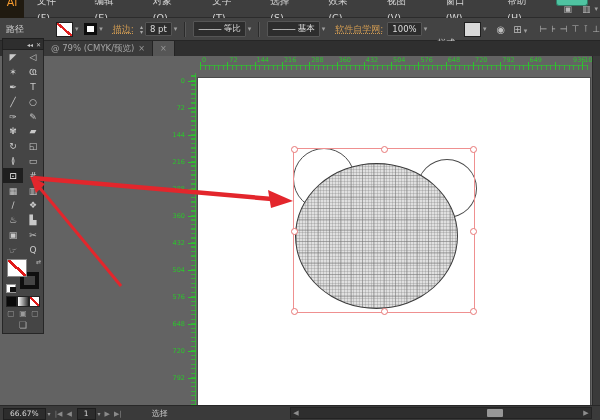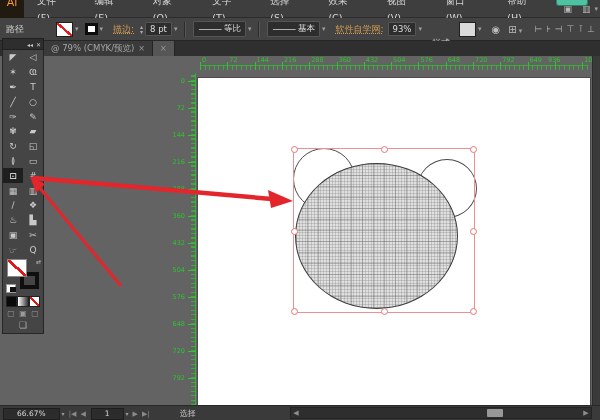--- a/index.html
+++ b/index.html
@@ -99,21 +99,21 @@
   .mini-row{display:flex;justify-content:space-around;padding:1px 3px;}
   .cbtn{width:10px;height:9px;border:1px solid #222;}
   .c-color{background:#0a0a0a;}
   .c-grad{background:linear-gradient(90deg,#fff,#333);}
   .c-none{background:linear-gradient(to top right,#fff 42%,#e01818 42%,#e01818 58%,#fff 58%);}
   .modes-row{display:flex;justify-content:space-around;padding:1px 2px;color:#9b9b9b;font-size:8px;}
   .screen-mode{text-align:center;color:#b5b5b5;font-size:9px;padding:1px 0 3px;}
   
   .statusbar{position:absolute;left:0;top:405px;width:600px;height:15px;background:#3a3a3a;
     border-top:1px solid #282828;display:flex;align-items:center;font-size:7.5px;color:#bdbdbd;z-index:45;}
-  .sb-box{background:#2c2c2c;border:1px solid #1e1e1e;padding:0 13px;height:10px;line-height:10px;
+  .sb-box{background:#2c2c2c;border:1px solid #1e1e1e;padding:0 6px;height:10px;line-height:10px;
     color:#ddd;margin-left:3px;}
   .sb-caret{font-size:6px;color:#999;margin:0 2px;}
   .sb-nav{color:#8a8a8a;margin:0 2px;font-size:7px;}
   .sb-status{margin-left:28px;color:#c9c9c9;font-size:8px;}
   .hscroll{position:absolute;left:290px;top:1px;width:302px;height:12px;background:#2e2e2e;
     border:1px solid #232323;box-sizing:border-box;}
   .hs-arrow{position:absolute;top:0;width:10px;height:10px;color:#8d8d8d;font-size:7px;
     text-align:center;line-height:10px;}
   .hs-thumb{position:absolute;left:196px;top:1px;width:16px;height:8px;background:#979797;border-radius:1px;}
   .vstrip{position:absolute;left:592px;top:56px;width:8px;height:349px;background:#3a3a3a;
@@ -164,21 +164,21 @@
         <span>等比</span>
       </span>
     <span class="caret">▾</span>
     <span class="sep"></span>
     <span class="valbox linebox">
         <span class="ln">———</span>
         <span>基本</span>
       </span>
     <span class="caret">▾</span>
     <span class="cb-link">软件自学网:</span>
-    <span class="valbox">93%</span>
+    <span class="valbox">100%</span>
     <span class="caret">▾</span>
     <span class="cb-label" style="margin-left:8px;margin-top:28px;">样式:</span>
     <span class="swatch style"></span>
     <span class="caret">▾</span>
     <span class="cb-icon">◉</span>
     <span class="cb-icon"><span>⊞</span><span class="caret">▾</span></span>
     <span class="align-icons" id="align-icons">
         <span>⊢</span>
         <span>⊦</span>
         <span>⊣</span>
@@ -220,21 +220,21 @@
         <span class="h-lbl" style="left: 223.4px;">576</span>
         <span class="h-tick" style="left: 248.7px;"></span>
         <span class="h-lbl" style="left: 250.7px;">648</span>
         <span class="h-tick" style="left: 276px;"></span>
         <span class="h-lbl" style="left: 278px;">720</span>
         <span class="h-tick" style="left: 303.3px;"></span>
         <span class="h-lbl" style="left: 305.3px;">792</span>
         <span class="h-tick" style="left: 330.6px;"></span>
         <span class="h-lbl" style="left: 332.6px;">649</span>
         <span class="h-tick" style="left: 357.9px;"></span>
-        <span class="h-lbl" style="left: 351px;">936</span>
+        <span class="h-lbl" style="left: 376px;">936</span>
         <span class="h-tick" style="left: 385.2px;"></span>
         <span class="h-lbl" style="left: 387.2px;">1008</span>
       </div>
     <div class="v-ruler" id="v-ruler">
         <span class="v-tick" style="top: 10px;"></span>
         <span class="v-lbl" style="top: 6px;">0</span>
         <span class="v-tick" style="top: 37px;"></span>
         <span class="v-lbl" style="top: 33px;">72</span>
         <span class="v-tick" style="top: 64px;"></span>
         <span class="v-lbl" style="top: 60px;">144</span>

